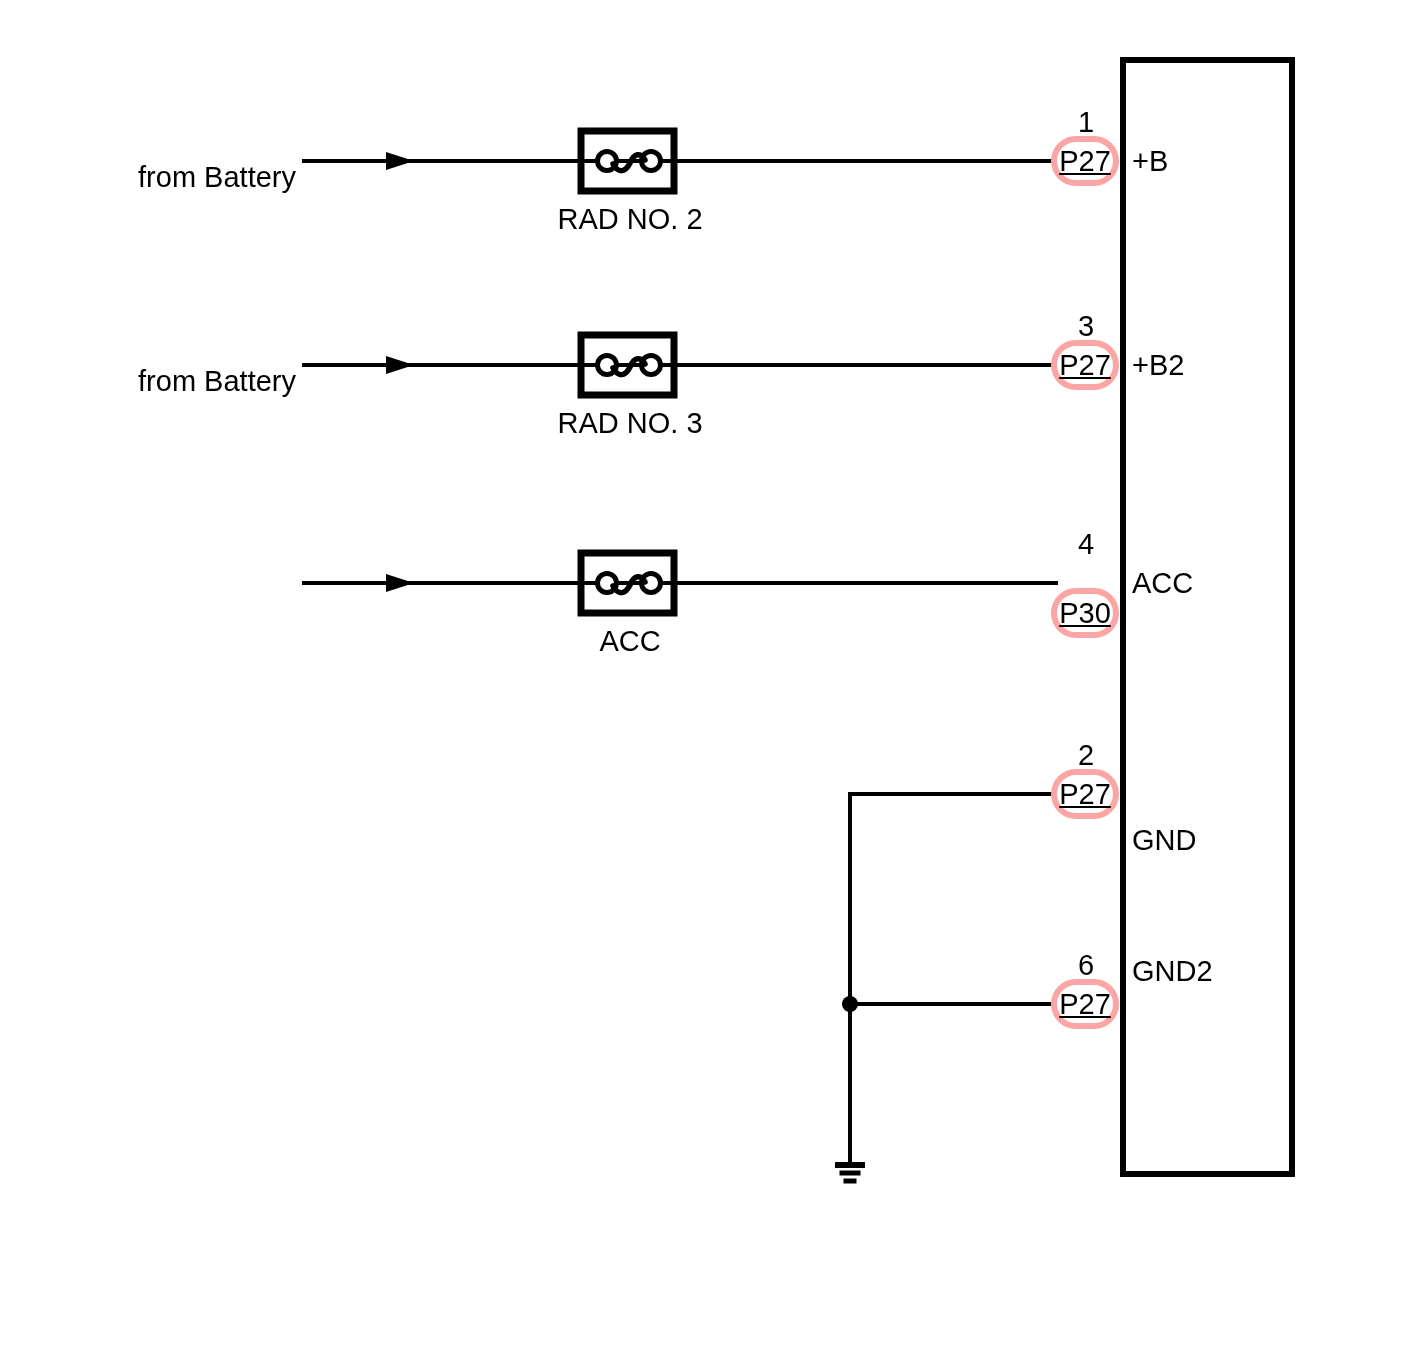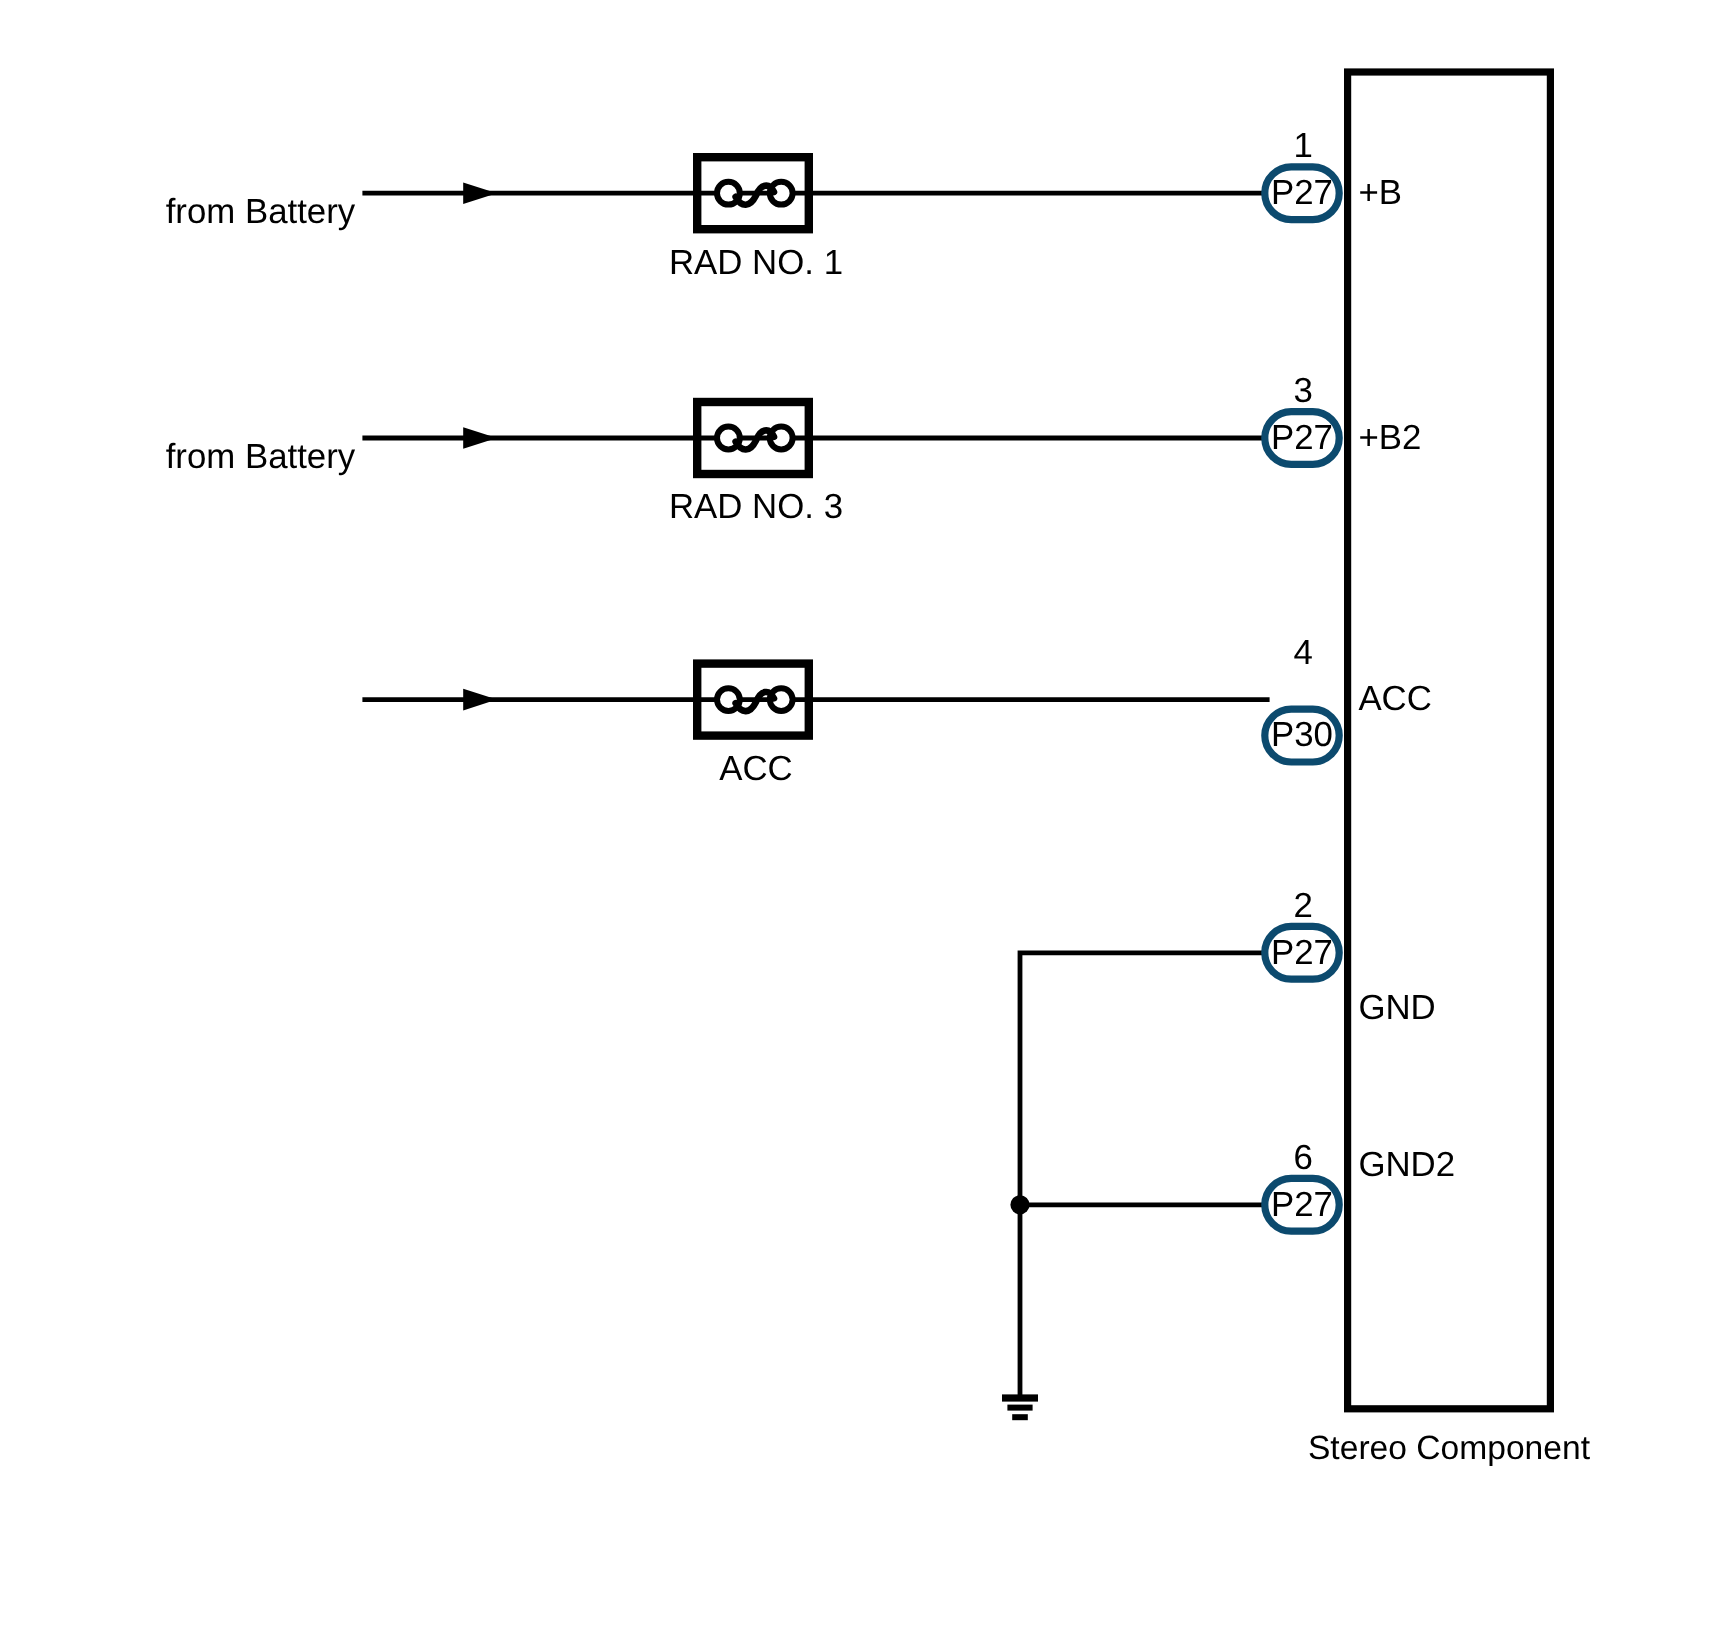--- a/index.html
+++ b/index.html
@@ -9,23 +9,23 @@
     overflow:hidden;
   }
   #wires { position:absolute; left:0; top:0; }
   .label { position:absolute; font-size:29px; line-height:38px; color:#000; white-space:nowrap; }
   .src   { left:26px; width:270px; text-align:right;margin-top:16px; }
   .fuse-label { left:527px; width:206px; text-align:center; line-height:34px; }
   .pin   { left:1036px; width:100px; text-align:center; line-height:34px; }
   .terminal { left:1132px; width:170px; }
   .oval {
     position:absolute; left:1051px; width:68px; height:50px;
-    border:6px solid #0c4a6e; border-radius:25px; background:#fff;
+    border:6px solid #fca5a5; border-radius:25px; background:#fff;
     box-sizing:border-box; display:flex; align-items:center; justify-content:center;
-    font-size:29px; z-index:2;
+    font-size:29px; z-index:2;text-decoration:underline;
   }
   .title { left:1050px; width:315px; text-align:center; font-size:28px; line-height:33px; }
 </style>
 </head>
 <body>
 
 <div id="stage">
 
   <svg id="wires" width="1424" height="1361" viewBox="0 0 1424 1361">
 
@@ -66,21 +66,21 @@
         <rect x="835" y="1162" width="30" height="6" fill="#000"></rect>
         <rect x="839.5" y="1170.5" width="21" height="5" fill="#000"></rect>
         <rect x="843.5" y="1178.5" width="13" height="5" fill="#000"></rect>
       </g>
     </g>
   </svg>
 
   <div class="label src" style="top:142px">from Battery</div>
   <div class="label src" style="top:346px">from Battery</div>
 
-  <div class="label fuse-label" style="top:202px">RAD NO. 1</div>
+  <div class="label fuse-label" style="top:202px">RAD NO. 2</div>
   <div class="label fuse-label" style="top:406px">RAD NO. 3</div>
   <div class="label fuse-label" style="top:624px">ACC</div>
 
   <div class="label pin" style="top:105px">1</div>
   <div class="label pin" style="top:309px">3</div>
   <div class="label pin" style="top:527px">4</div>
   <div class="label pin" style="top:738px">2</div>
   <div class="label pin" style="top:948px">6</div>
 
   <div class="oval" style="top:136px">P27</div>
@@ -88,15 +88,14 @@
   <div class="oval" style="top:588px">P30</div>
   <div class="oval" style="top:769px">P27</div>
   <div class="oval" style="top:979px">P27</div>
 
   <div class="label terminal" style="top:142px">+B</div>
   <div class="label terminal" style="top:346px">+B2</div>
   <div class="label terminal" style="top:564px">ACC</div>
   <div class="label terminal" style="top:821px">GND</div>
   <div class="label terminal" style="top:952px">GND2</div>
 
-  <div class="label title" style="top:1190px">Stereo Component</div>
 
 </div>
 
 </body></html>

